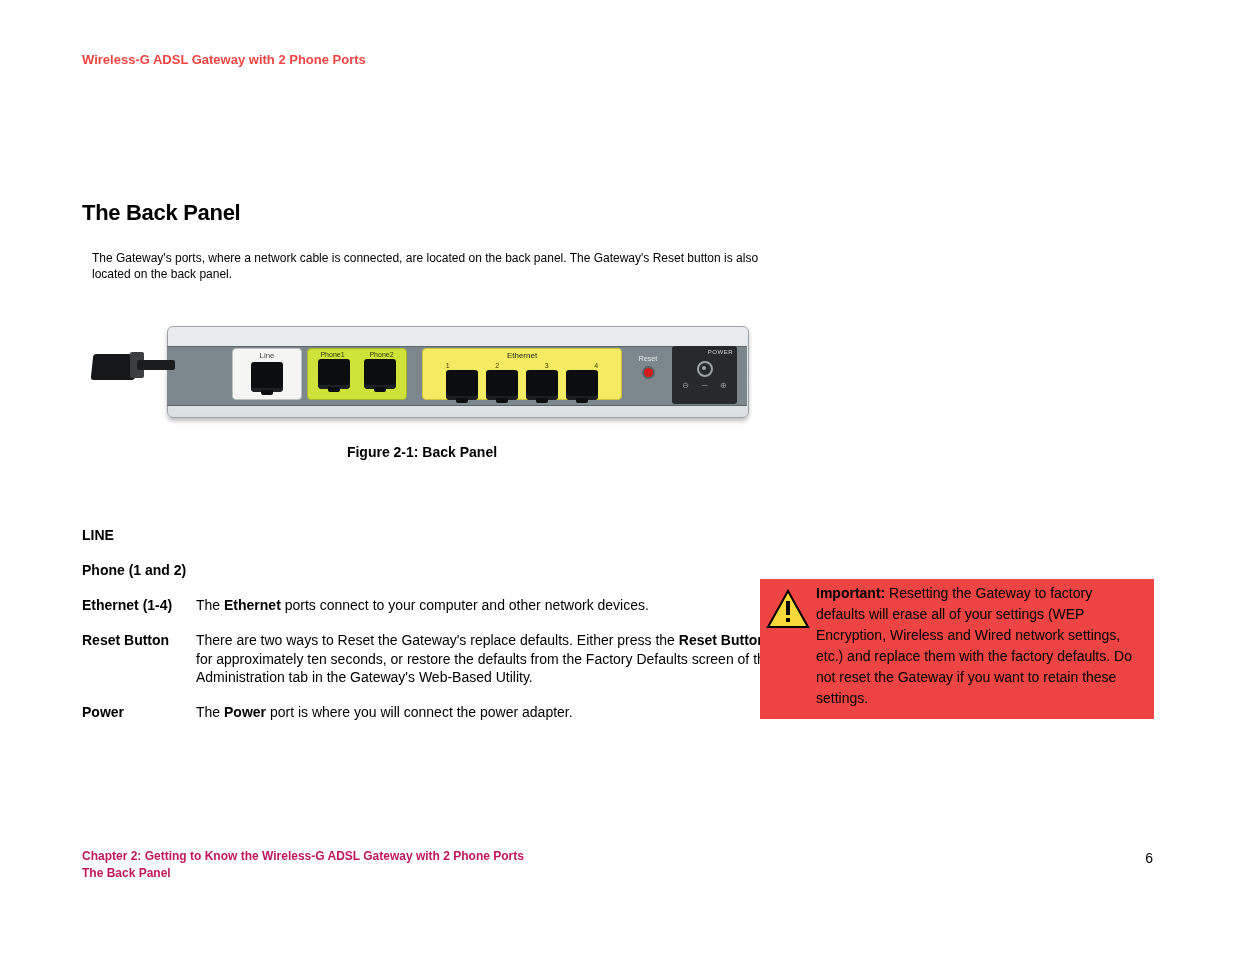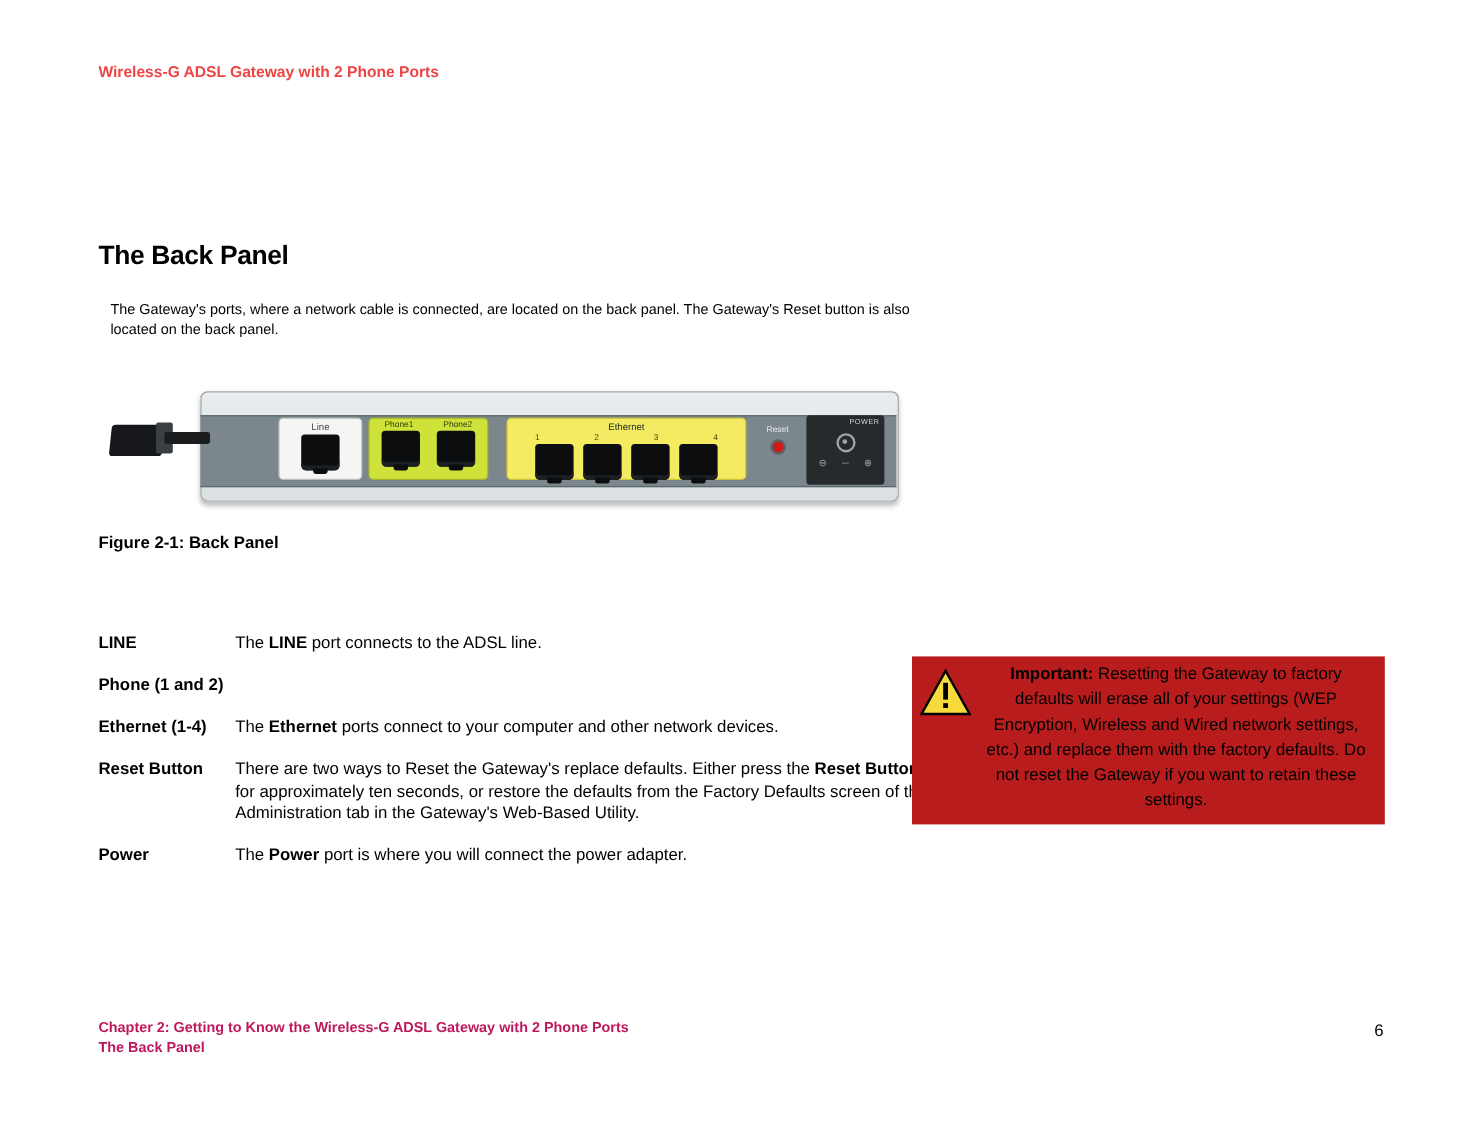--- a/index.html
+++ b/index.html
@@ -31,20 +31,21 @@
     width: 680px;
     font-size: 12px;
     line-height: 1.35;
   }
   .figure-wrap {
     position: absolute;
     top: 316px; left: 82px;
     width: 680px;
   }
   .figure-caption {
+    text-align: center;
     font-weight: bold;
     font-size: 14px;
     margin-top: 8px;
   }
   
   .router {
     width: 680px; height: 120px;
     position: relative;
   }
   .router-body {
@@ -173,26 +174,25 @@
     line-height: 1.35;
   }
   .def-row { display: flex; margin-bottom: 16px; }
   .def-term { width: 114px; font-weight: bold; flex-shrink: 0; }
   .def-desc { flex: 1; }
   .def-desc b { font-weight: bold; }
 
   
   .important-box {
     position: absolute;
-    top: 547px; left: 760px;
+    top: 579px; left: 760px;
     width: 390px;
     display: flex;
-    background: #b91c1c;
+    background: #ef4444;
     padding: 4px 4px 10px 0;
-    text-align: center;
   }
   .important-box .icon-col {
     width: 56px; flex-shrink: 0;
     display:flex; align-items:flex-start; justify-content:center;
     padding-top: 6px;
   }
   .important-box .txt {
     font-size: 14px;
     line-height: 1.5;
     font-weight: 500;
@@ -283,21 +283,20 @@
           <span>⊕</span>
         </div>
     </div>
   </div>
   <div class="figure-caption">Figure 2-1: Back Panel</div>
 </div>
 
 <div class="def-table">
   <div class="def-row">
     <div class="def-term">LINE</div>
-    <div class="def-desc"><span>The </span><b>LINE</b><span> port connects to the ADSL line.</span></div>
   </div>
   <div class="def-row">
     <div class="def-term">Phone (1 and 2)</div>
   </div>
   <div class="def-row">
     <div class="def-term">Ethernet (1-4)</div>
     <div class="def-desc"><span>The </span><b>Ethernet</b><span> ports connect to your computer and other network devices.</span></div>
   </div>
   <div class="def-row">
     <div class="def-term">Reset Button</div>

